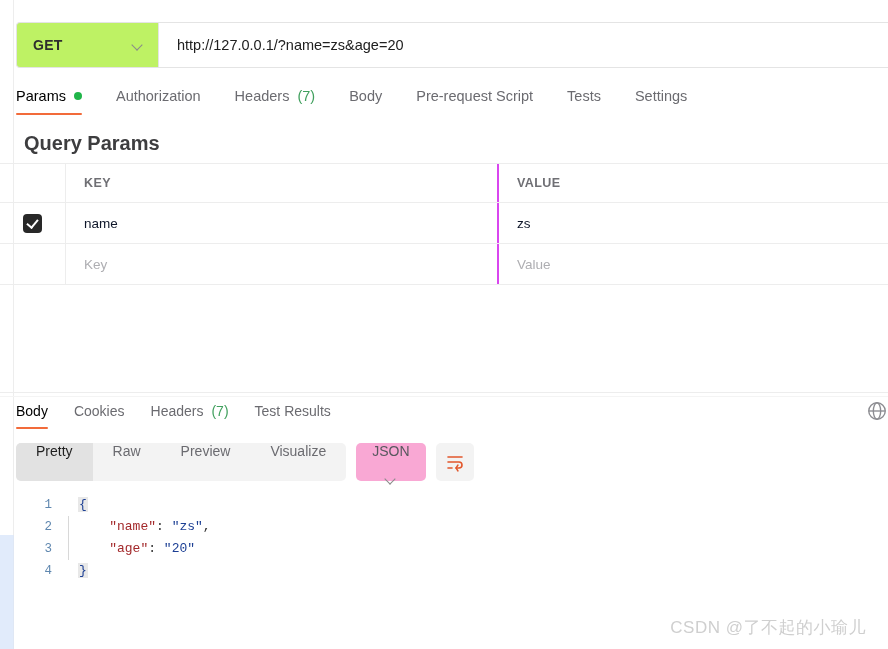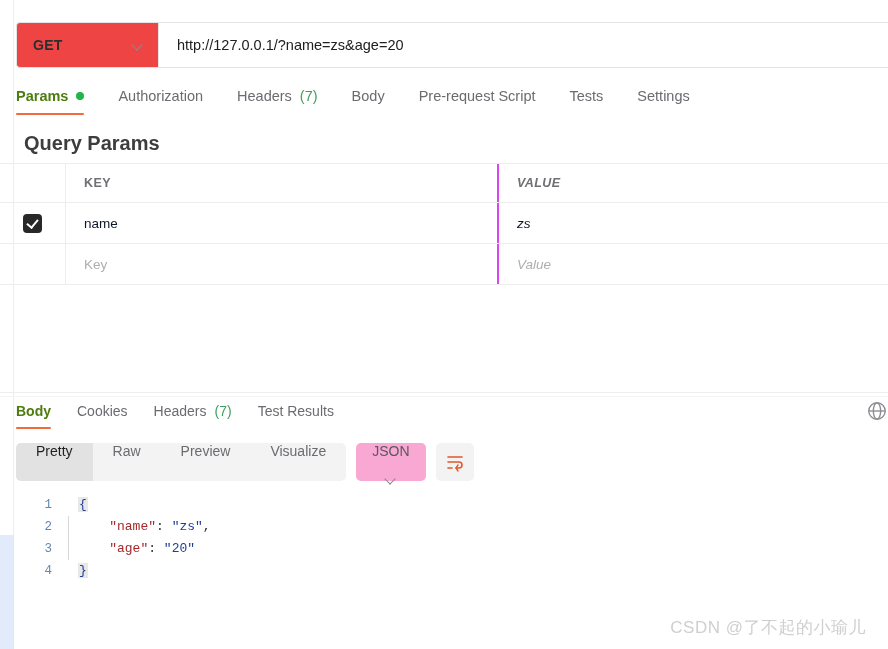--- a/index.html
+++ b/index.html
@@ -49,21 +49,21 @@
     position: absolute;
     left: 16px;
     top: 22px;
     right: 0;
     height: 46px;
     display: flex;
     align-items: stretch;
     border: 1px solid #e4e4e4;
     border-right: none;
     border-radius: 4px 0 0 4px;
-    background: #ef4444;
+    background: #bef264;
     box-sizing: border-box;
   }
   .method-select {
     width: 142px;
     display: flex;
     align-items: center;
     justify-content: space-between;
     padding: 0 14px 0 16px;
     border-right: 1px solid #e4e4e4;
     box-sizing: border-box;
@@ -119,22 +119,21 @@
     color: #6b6b70;
     padding: 4px 0 11px 0;
     margin-right: 34px;
     cursor: pointer;
     white-space: nowrap;
     display: flex;
     align-items: center;
     gap: 8px;
   }
   .rtab.active {
-    color: #4d7c0f;
-    font-weight: bold;
+    color: #000000;
   }
   .rtab.active::after {
     content: "";
     position: absolute;
     left: 0;
     right: 0;
     bottom: 0;
     height: 2.5px;
     background: #f26b3a;
     border-radius: 2px;
@@ -192,21 +191,20 @@
     display: flex;
     align-items: center;
     padding-left: 18px;
     flex: none;
   }
   .cell-val {
     flex: 1;
     display: flex;
     align-items: center;
     padding-left: 18px;
-    font-style: italic;
   }
   .th {
     font-size: 12.5px;
     font-weight: bold;
     color: #6f6f74;
     letter-spacing: 0.4px;
   }
   .td {
     font-size: 13.5px;
     color: #0f172a;

